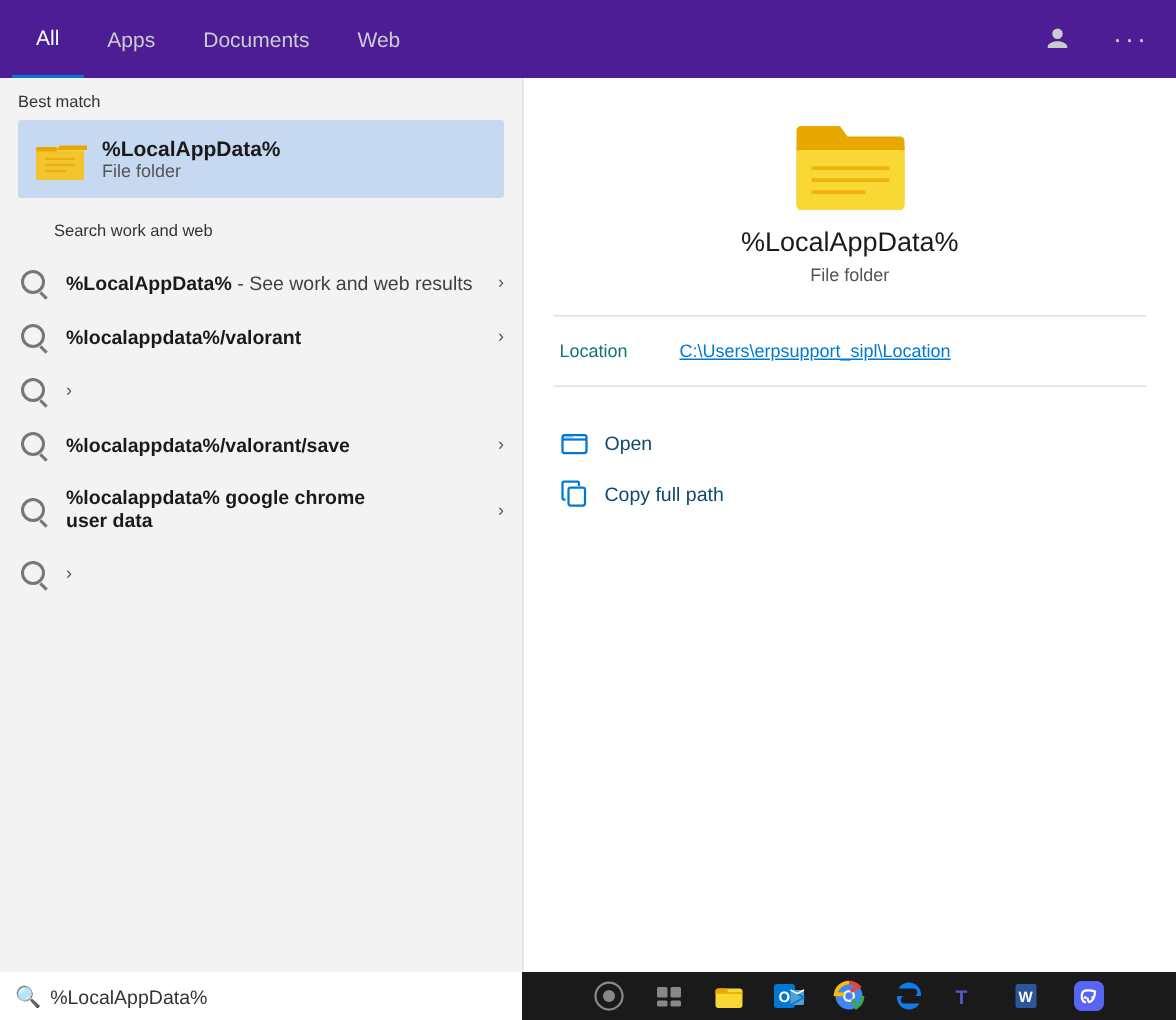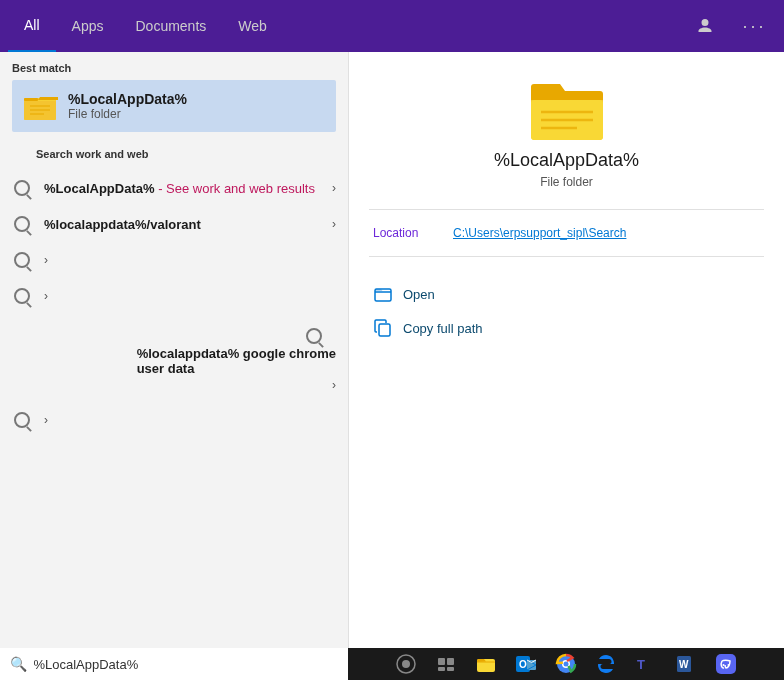--- a/index.html
+++ b/index.html
@@ -60,21 +60,21 @@
       overflow-y: auto;
       flex-shrink: 0;
     }
 
     .best-match-section {
       padding: 10px 12px 6px 12px;
     }
     .section-label {
       font-size: 11px;
       color: #333;
-      font-weight: 700;
+      font-weight: 400;
       margin-bottom: 6px;
     }
     .best-match-item {
       display: flex;
       align-items: center;
       padding: 8px 10px;
       background: #c7d9f0;
       border-radius: 2px;
       cursor: pointer;
     }
@@ -132,21 +132,21 @@
       height: 2px;
       background: #777;
       transform: rotate(45deg);
     }
     .search-result-text {
       font-size: 13px;
       color: #1a1a1a;
       flex: 1;
     }
     .search-result-text .bold { font-weight: 600; }
-    .search-result-text .dim { color: #be185d; }
+    .search-result-text .dim { color: #404040; }
     .chevron-right {
       color: #555;
       font-size: 12px;
     }
 
     
     .right-panel {
       flex: 1;
       background: #fff;
       display: flex;
@@ -175,21 +175,21 @@
     }
     .info-row {
       display: flex;
       width: 100%;
       padding: 0 4px;
       margin-bottom: 16px;
       align-items: flex-start;
     }
     .info-label {
       font-size: 12px;
-      color: #6d28d9;
+      color: #0f766e;
       width: 80px;
       flex-shrink: 0;
     }
     .info-value {
       font-size: 12px;
       color: #0078d4;
       text-decoration: underline;
       cursor: pointer;
     }
     .action-list {
@@ -344,24 +344,27 @@
       <div class="search-icon">
         <div class="search-icon-circle"></div>
       </div>
       <span class="chevron-right">›</span>
     </div>
 
     <div class="search-result-item">
       <div class="search-icon">
         <div class="search-icon-circle"></div>
       </div>
+      <div class="search-result-text">
+        <span class="bold">%localappdata%/valorant/save</span>
+      </div>
       <span class="chevron-right">›</span>
     </div>
 
-    <div class="search-result-item" style="align-items:flex-end; padding-top:10px; padding-bottom:10px;flex-direction:column;">
+    <div class="search-result-item" style="align-items:center; padding-top:10px; padding-bottom:10px;">
       <div class="search-icon" style="margin-top:2px;">
         <div class="search-icon-circle"></div>
       </div>
       <div class="search-result-text">
         <span class="bold">%localappdata% google chrome<br>user data</span>
       </div>
       <span class="chevron-right" style="margin-top:2px;">›</span>
     </div>
 
     <div class="search-result-item">
@@ -387,21 +390,21 @@
       </svg>
     </div>
 
     <div class="right-panel-title">%LocalAppData%</div>
     <div class="right-panel-subtitle">File folder</div>
 
     <hr class="divider">
 
     <div class="info-row">
       <div class="info-label">Location</div>
-      <div class="info-value">C:\Users\erpsupport_sipl\Search</div>
+      <div class="info-value">C:\Users\erpsupport_sipl\Location</div>
     </div>
 
     <hr class="divider">
 
     <div class="action-list">
 
       <div class="action-item">
         <div class="action-icon">
           <svg width="18" height="18" viewBox="0 0 18 18">
             <rect x="1" y="4" width="16" height="12" rx="1.5" fill="none" stroke="#0078d4" stroke-width="1.5"></rect>

